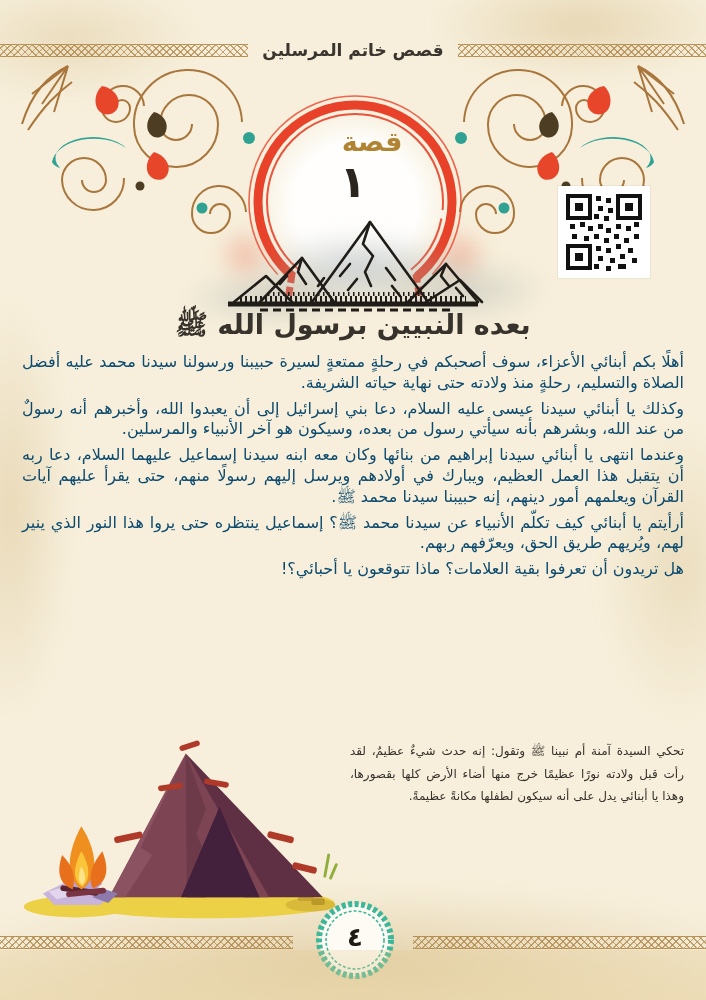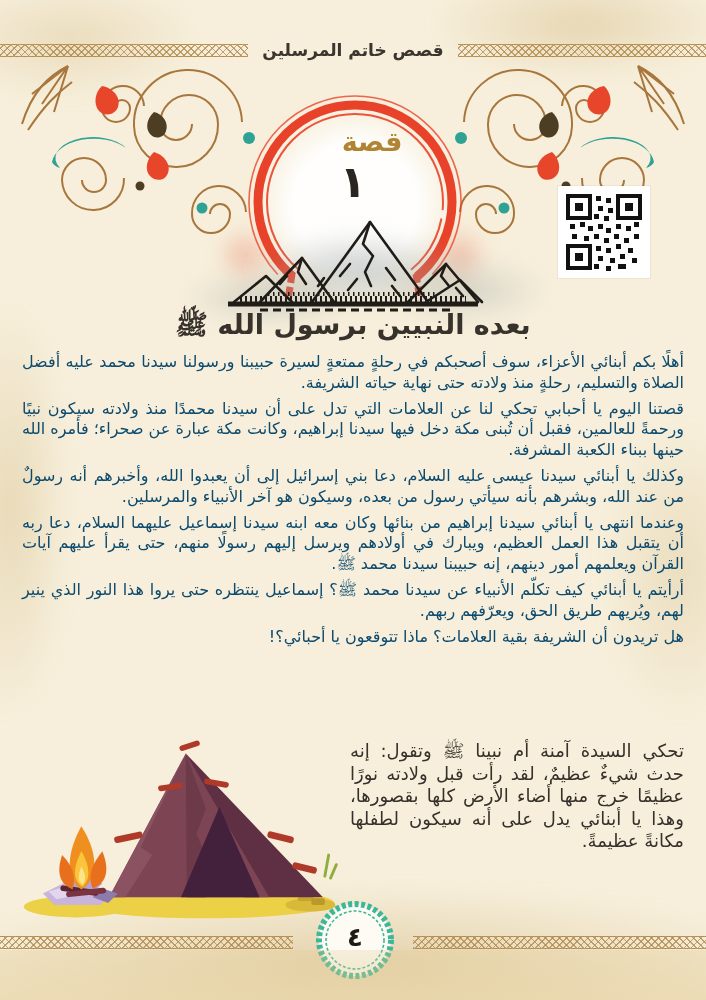--- a/index.html
+++ b/index.html
@@ -50,21 +50,21 @@
   .qr-box{position:absolute;left:558px;top:186px;width:92px;height:92px;background:#ffffff;
     box-shadow:0 0 0 1px rgba(0,0,0,.04);}
   
   .page-title{position:absolute;top:308px;left:0;right:0;text-align:center;
     font-size:27px;font-weight:bold;color:#37322b;}
   
   .body-text{position:absolute;top:352px;right:22px;left:22px;}
   .body-text p{margin:0 0 5px 0;font-size:16px;line-height:20.8px;text-align:justify;color:#0c4a6e;}
   
   .bottom-sec{position:absolute;top:740px;right:22px;left:18px;height:192px;display:flex;gap:6px;}
-  .story-col{width:334px;font-size:18px;line-height:22.5px;text-align:justify;color:#35302b;}
+  .story-col{width:334px;font-size:12px;line-height:22.5px;text-align:justify;color:#35302b;}
   .tent-wrap{flex:1;position:relative;}
   .tent-wrap svg{position:absolute;left:0;bottom:6px;width:100%;height:186px;}
   
   .badge{position:absolute;left:315px;top:900px;width:80px;height:80px;}
   .badge-number{position:absolute;left:0;top:22px;width:80px;text-align:center;
     font-size:26px;font-weight:bold;color:#1f1c18;}
   .bottom-strip{position:absolute;left:0;bottom:0;width:706px;height:50px;
     background:linear-gradient(to bottom,rgba(224,198,138,.25),rgba(224,198,138,.45));}
 </style>
 </head>
@@ -198,25 +198,24 @@
           <rect x="48" y="80" width="5" height="5"></rect>
         <rect x="60" y="78" width="8" height="5"></rect>
       </g>
     </svg>
   </div>
 
   <div class="page-title">بعده النبيين برسول الله ﷺ</div>
 
   <div class="body-text">
     <p>أهلًا بكم أبنائي الأعزاء، سوف أصحبكم في رحلةٍ ممتعةٍ لسيرة حبيبنا ورسولنا سيدنا محمد عليه أفضل الصلاة والتسليم، رحلةٍ منذ ولادته حتى نهاية حياته الشريفة.</p>
-    <p>قصتنا اليوم يا أحبابي تحكي لنا عن العلامات التي تدل على أن سيدنا محمدًا منذ ولادته سيكون نبيًا ورحمةً للعالمين، فقبل أن تُبنى مكة دخل فيها سيدنا إبراهيم، وكانت مكة عبارة عن صحراء؛ فأمره الله حينها ببناء الكعبة المشرفة.</p>
     <p>وكذلك يا أبنائي سيدنا عيسى عليه السلام، دعا بني إسرائيل إلى أن يعبدوا الله، وأخبرهم أنه رسولٌ من عند الله، وبشرهم بأنه سيأتي رسول من بعده، وسيكون هو آخر الأنبياء والمرسلين.</p>
     <p>وعندما انتهى يا أبنائي سيدنا إبراهيم من بنائها وكان معه ابنه سيدنا إسماعيل عليهما السلام، دعا ربه أن يتقبل هذا العمل العظيم، ويبارك في أولادهم ويرسل إليهم رسولًا منهم، حتى يقرأ عليهم آيات القرآن ويعلمهم أمور دينهم، إنه حبيبنا سيدنا محمد ﷺ.</p>
     <p>أرأيتم يا أبنائي كيف تكلّم الأنبياء عن سيدنا محمد ﷺ؟ إسماعيل ينتظره حتى يروا هذا النور الذي ينير لهم، ويُريهم طريق الحق، ويعرّفهم ربهم.</p>
-    <p>هل تريدون أن الشريفة بقية العلامات؟ ماذا تتوقعون يا أحبائي؟!</p>
+    <p>هل تريدون أن تعرفوا بقية العلامات؟ ماذا تتوقعون يا أحبائي؟!</p>
   </div>
 
   <div class="bottom-sec">
     <div class="story-col">تحكي السيدة آمنة أم نبينا ﷺ وتقول: إنه حدث شيءٌ عظيمٌ، لقد رأت قبل ولادته نورًا عظيمًا خرج منها أضاء الأرض كلها بقصورها، وهذا يا أبنائي يدل على أنه سيكون لطفلها مكانةً عظيمةً.</div>
     <div class="tent-wrap">
       <svg viewBox="0 0 340 190">
 
         <ellipse cx="195" cy="168" rx="135" ry="16" fill="#ecd045"></ellipse>
         <ellipse cx="60" cy="172" rx="54" ry="11" fill="#ecd045"></ellipse>
         <ellipse cx="305" cy="170" rx="26" ry="7" fill="#d8b93a"></ellipse>

